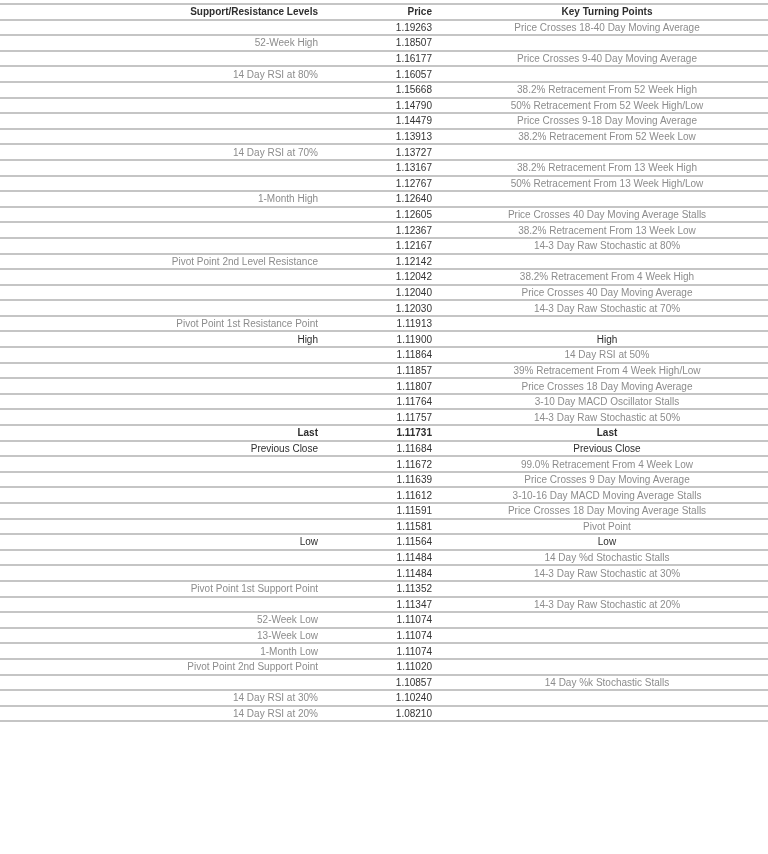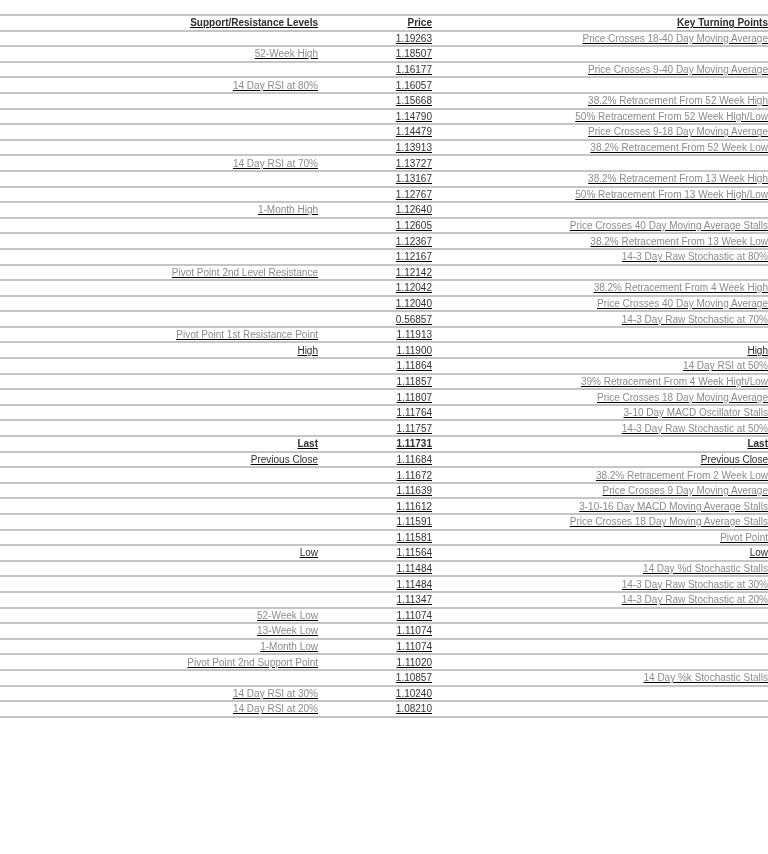--- a/index.html
+++ b/index.html
@@ -8,22 +8,21 @@
     background: #ffffff;
   }
   body {
     width: 768px;
     height: 854px;
     overflow: hidden;
     font-family: "Liberation Sans", sans-serif;
     -webkit-font-smoothing: antialiased;
   }
   .table-wrap {
-    padding-top: 14px;
-    text-decoration: underline;
+    padding-top: 3px;
   }
   table {
     border-collapse: collapse;
     table-layout: fixed;
     width: 768px;
   }
   col.c-level { width: 318px; }
   col.c-price { width: 114px; }
   col.c-note  { width: 336px; }
   tr {
@@ -40,21 +39,21 @@
     white-space: nowrap;
     overflow: hidden;
     vertical-align: middle;
   }
   th {
     font-weight: bold;
     color: var(--strong-text, #2e2e2e);
   }
   .col-level { text-align: right; }
   .col-price { text-align: right; }
-  .col-note  { text-align: right; padding-left: 14px; }
+  .col-note  { text-align: center; padding-left: 14px; }
   th.col-price { padding-left: 16px; }
   td.col-level { color: var(--muted-text, #8c8c8c); }
   td.col-price { color: var(--price-text, #333333); }
   td.col-note  { color: var(--muted-text, #8c8c8c); }
   tr.strong td.col-level,
   tr.strong td.col-note { color: var(--strong-text, #2e2e2e); }
   tr.bold td.col-level,
   tr.bold td.col-price,
   tr.bold td.col-note {
     font-weight: bold;
@@ -164,21 +163,21 @@
     <td class="col-price">1.12042</td>
     <td class="col-note">38.2% Retracement From 4 Week High</td>
   </tr>
         <tr>
     <td class="col-level"></td>
     <td class="col-price">1.12040</td>
     <td class="col-note">Price Crosses 40 Day Moving Average</td>
   </tr>
         <tr>
     <td class="col-level"></td>
-    <td class="col-price">0.56857</td>
+    <td class="col-price">1.12030</td>
     <td class="col-note">14-3 Day Raw Stochastic at 70%</td>
   </tr>
         <tr>
     <td class="col-level">Pivot Point 1st Resistance Point</td>
     <td class="col-price">1.11913</td>
     <td class="col-note"></td>
   </tr>
         <tr class="strong">
     <td class="col-level">High</td>
     <td class="col-price">1.11900</td>
@@ -215,21 +214,21 @@
     <td class="col-note">Last</td>
   </tr>
         <tr class="strong">
     <td class="col-level">Previous Close</td>
     <td class="col-price">1.11684</td>
     <td class="col-note">Previous Close</td>
   </tr>
         <tr>
     <td class="col-level"></td>
     <td class="col-price">1.11672</td>
-    <td class="col-note">38.2% Retracement From 2 Week Low</td>
+    <td class="col-note">99.0% Retracement From 4 Week Low</td>
   </tr>
         <tr>
     <td class="col-level"></td>
     <td class="col-price">1.11639</td>
     <td class="col-note">Price Crosses 9 Day Moving Average</td>
   </tr>
         <tr>
     <td class="col-level"></td>
     <td class="col-price">1.11612</td>
     <td class="col-note">3-10-16 Day MACD Moving Average Stalls</td>
@@ -251,20 +250,25 @@
   </tr>
         <tr>
     <td class="col-level"></td>
     <td class="col-price">1.11484</td>
     <td class="col-note">14 Day %d Stochastic Stalls</td>
   </tr>
         <tr>
     <td class="col-level"></td>
     <td class="col-price">1.11484</td>
     <td class="col-note">14-3 Day Raw Stochastic at 30%</td>
+  </tr>
+        <tr>
+    <td class="col-level">Pivot Point 1st Support Point</td>
+    <td class="col-price">1.11352</td>
+    <td class="col-note"></td>
   </tr>
         <tr>
     <td class="col-level"></td>
     <td class="col-price">1.11347</td>
     <td class="col-note">14-3 Day Raw Stochastic at 20%</td>
   </tr>
         <tr>
     <td class="col-level">52-Week Low</td>
     <td class="col-price">1.11074</td>
     <td class="col-note"></td>

